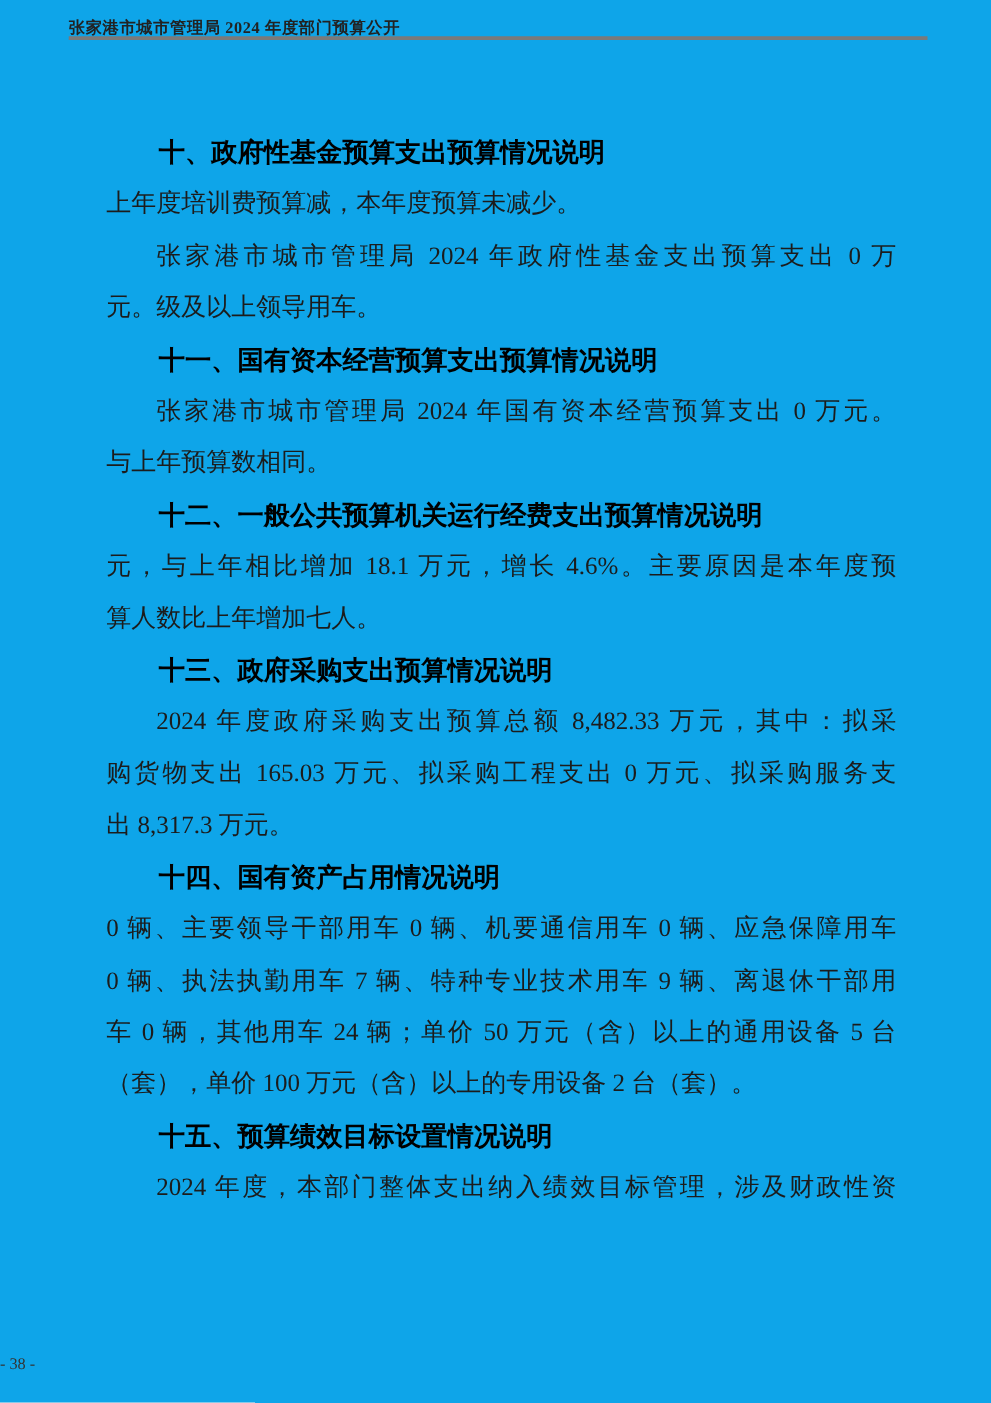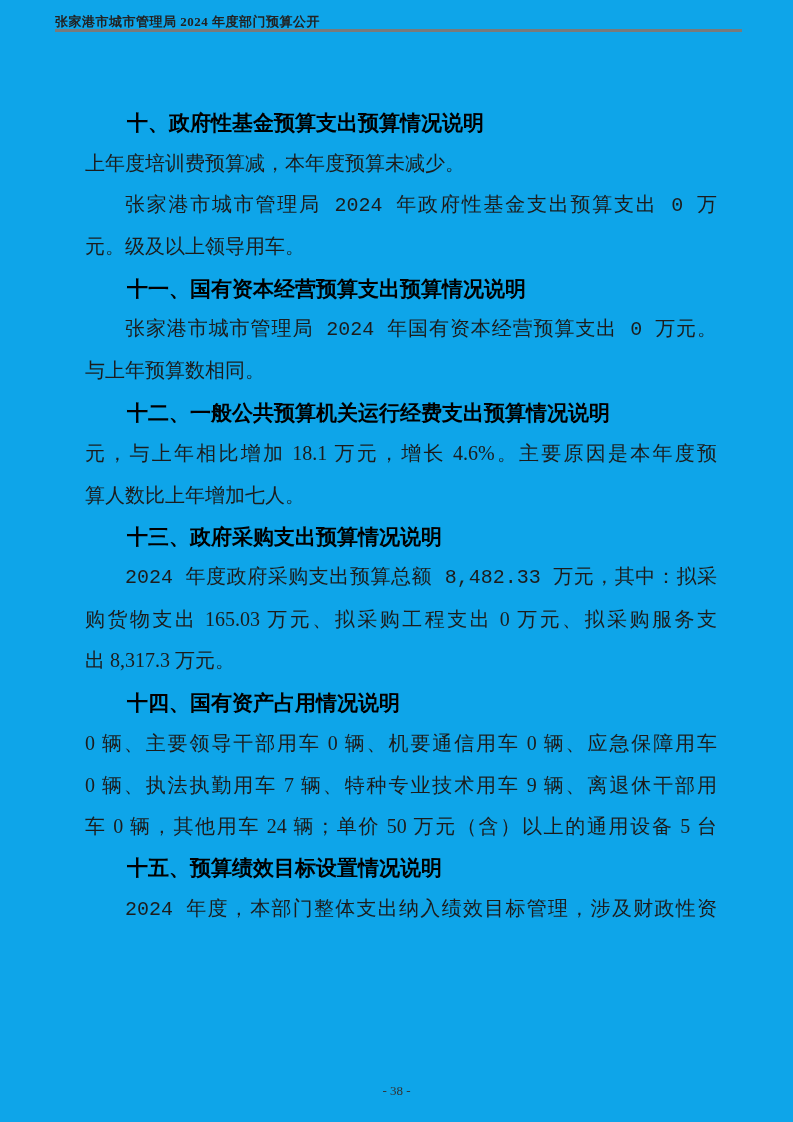--- a/index.html
+++ b/index.html
@@ -38,33 +38,33 @@
     width: 632px;
   }
   .line {
     font-size: 20px;
     line-height: 41.4px;
     text-align: justify;
     text-align-last: left;
     white-space: normal;
   }
   .line.fill { text-align-last: justify; }
-  .line.indent { text-indent: 2em; font-family: Liberation Mono, monospace; }
+  .line.indent { text-indent: 2em; }
   .line.heading {
     font-family: "Liberation Sans", "DejaVu Sans", sans-serif;
     font-weight: 700;
     font-size: 21px;
     color: #000000;
   }
   .footer {
     position: absolute;
     left: 0;
     top: 1082px;
     width: 100%;
-    text-align: center;
+    text-align: left;
     font-size: 13px;
     line-height: 18px;
     color: #333333;
   }
 </style>
 </head>
 <body>
 
 <div class="page" style="background: #0ea5e9; color: rgb(28, 28, 28);">
   <div class="header-title">张家港市城市管理局 2024 年度部门预算公开</div>
@@ -81,17 +81,18 @@
       <div class="line fill">元，与上年相比增加 18.1 万元，增长 4.6%。主要原因是本年度预</div>
       <div class="line">算人数比上年增加七人。</div>
       <div class="line heading indent">十三、政府采购支出预算情况说明</div>
       <div class="line indent fill">2024 年度政府采购支出预算总额 8,482.33 万元，其中：拟采</div>
       <div class="line fill">购货物支出 165.03 万元、拟采购工程支出 0 万元、拟采购服务支</div>
       <div class="line">出 8,317.3 万元。</div>
       <div class="line heading indent">十四、国有资产占用情况说明</div>
       <div class="line fill">0 辆、主要领导干部用车 0 辆、机要通信用车 0 辆、应急保障用车</div>
       <div class="line fill">0 辆、执法执勤用车 7 辆、特种专业技术用车 9 辆、离退休干部用</div>
       <div class="line fill">车 0 辆，其他用车 24 辆；单价 50 万元（含）以上的通用设备 5 台</div>
+      <div class="line">（套），单价 100 万元（含）以上的专用设备 2 台（套）。</div>
       <div class="line heading indent">十五、预算绩效目标设置情况说明</div>
       <div class="line indent fill">2024 年度，本部门整体支出纳入绩效目标管理，涉及财政性资</div>
     </main>
   <div class="footer">- 38 -</div>
 </div>
 
 </body></html>

